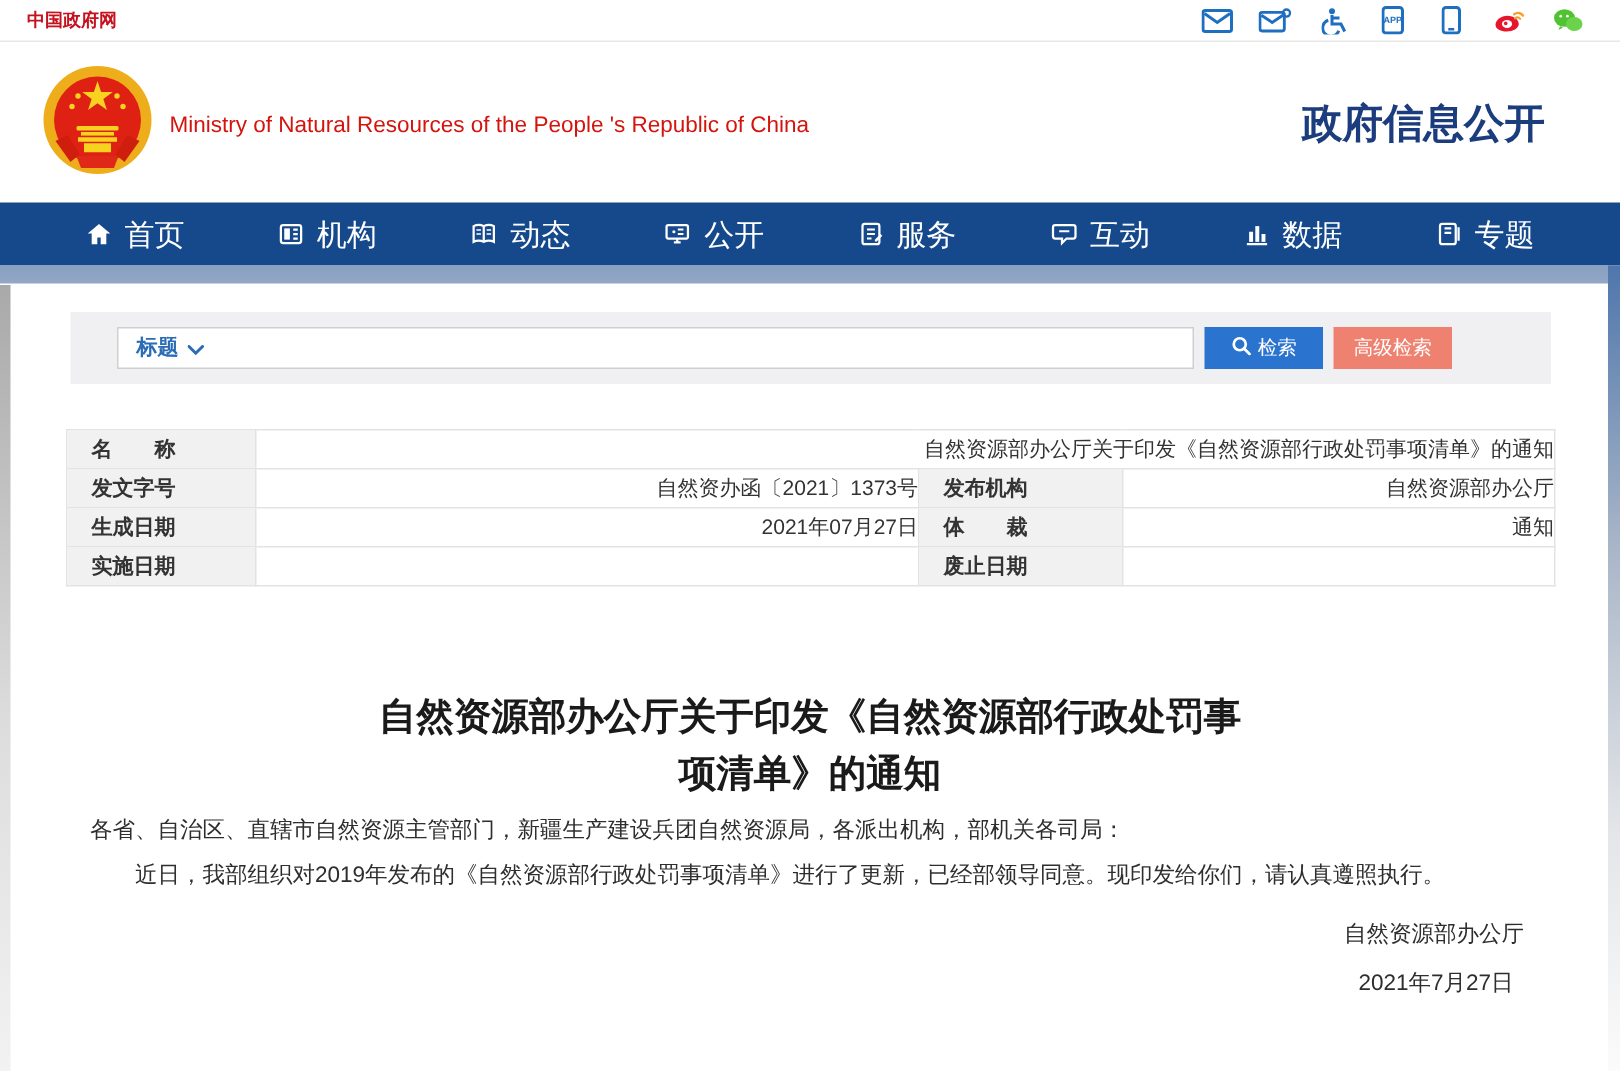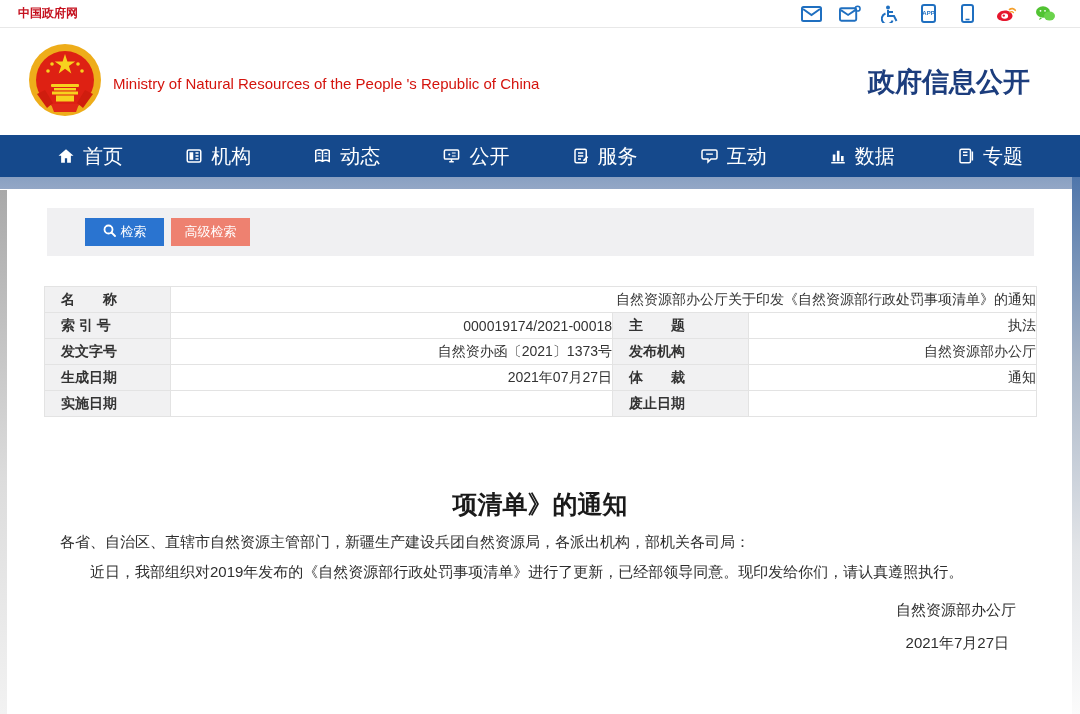--- a/index.html
+++ b/index.html
@@ -229,20 +229,28 @@
             <path d="M8 7h6M8 11h6" stroke="#fff" stroke-width="1.8"></path>
             <path d="M20.5 6v12" stroke="#fff" stroke-width="2"></path>
           </svg>
         </span>
       <span>专题</span>
     </div>
   </div>
   <div class="nav-strip"></div>
 
   <div class="search-wrap">
+    <div class="search-box">
+      <div class="field-select">
+        <span>标题</span>
+        <span><svg width="11" height="7" viewBox="0 0 11 7">
+              <path d="M1 1l4.5 4.5L10 1" fill="none" stroke="#2a6cb5" stroke-width="2" stroke-linecap="round"></path>
+            </svg></span>
+      </div>
+    </div>
     <button class="btn btn-search">
       <span><svg width="13" height="13" viewBox="0 0 13 13">
             <circle cx="5.5" cy="5.5" r="4" fill="none" stroke="#fff" stroke-width="1.8"></circle>
             <path d="M8.5 8.5L12 12" stroke="#fff" stroke-width="1.8" stroke-linecap="round"></path>
           </svg></span>
       <span>检索</span>
     </button>
     <button class="btn btn-adv">
       <span>高级检索</span>
     </button>
@@ -252,26 +260,20 @@
     <colgroup>
         <col class="c1">
         <col class="c2">
         <col class="c3">
         <col class="c4">
       </colgroup>
     <tbody>
         <tr>
       <td class="lbl">名　　称</td>
       <td class="val" colspan="3">自然资源部办公厅关于印发《自然资源部行政处罚事项清单》的通知</td>
-    </tr>
-    <tr>
-      <td class="lbl">索 引 号</td>
-      <td class="val">000019174/2021-00018</td>
-      <td class="lbl">主　　题</td>
-      <td class="val">执法</td>
     </tr>
     <tr>
       <td class="lbl">发文字号</td>
       <td class="val">自然资办函〔2021〕1373号</td>
       <td class="lbl">发布机构</td>
       <td class="val">自然资源部办公厅</td>
     </tr>
     <tr>
       <td class="lbl">生成日期</td>
       <td class="val">2021年07月27日</td>
@@ -281,20 +283,21 @@
     <tr>
       <td class="lbl">实施日期</td>
       <td class="val"></td>
       <td class="lbl">废止日期</td>
       <td class="val"></td>
     </tr>
   </tbody>
     </table>
 
   <div class="doc-title">
+    <div>自然资源部办公厅关于印发《自然资源部行政处罚事</div>
     <div>项清单》的通知</div>
   </div>
   <div class="doc-body">
     <div class="p1">各省、自治区、直辖市自然资源主管部门，新疆生产建设兵团自然资源局，各派出机构，部机关各司局：</div>
     <div class="p2">近日，我部组织对2019年发布的《自然资源部行政处罚事项清单》进行了更新，已经部领导同意。现印发给你们，请认真遵照执行。</div>
   </div>
   <div class="sig-line">自然资源部办公厅</div>
   <div class="sig-date">2021年7月27日</div>
 
   <div class="edge-right"></div>

